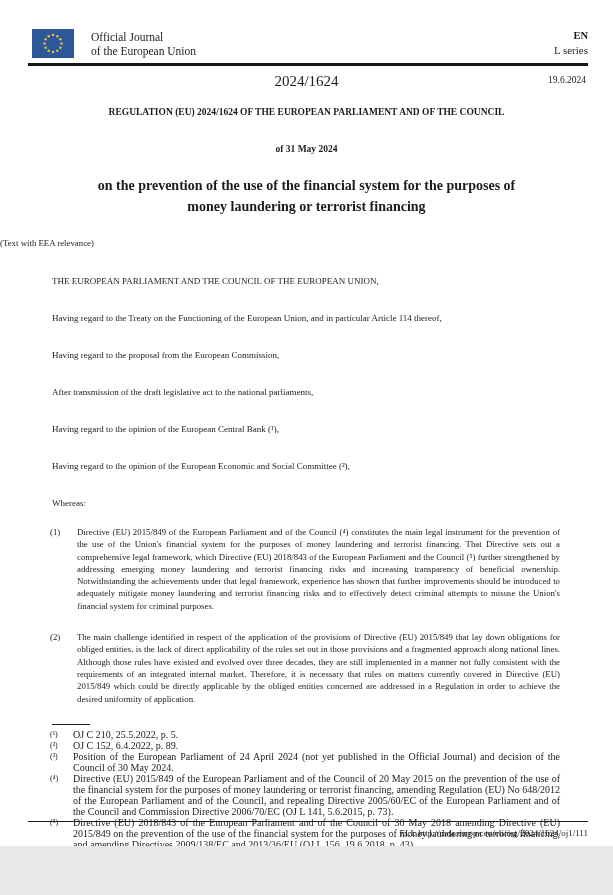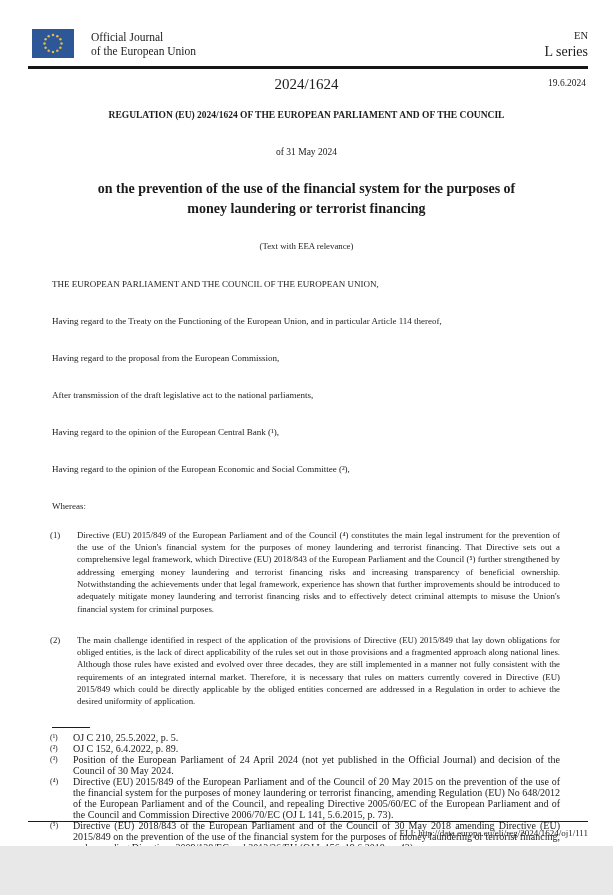--- a/index.html
+++ b/index.html
@@ -26,22 +26,22 @@
     margin-left:17px;
     font-size:11.5px;
     line-height:1.22;
     padding-top:1px;
   }
   .lang-series{
     margin-left:auto;
     text-align:right;
     padding-top:1px;
   }
-  .lang{font-weight:normal;font-size:10.5px;line-height:1.2;}
-  .series{font-size:14px;line-height:1.3;}
+  .lang{font-weight:bold;font-size:10.5px;line-height:1.2;}
+  .series{font-size:11px;line-height:1.3;}
   .thick-rule{
     margin:5px 25px 0 28px;
     border-top:3px solid #161616;
   }
   .docnum-row{
     position:relative;
     margin-top:5px;
     height:20px;
   }
   .docnum{
@@ -58,34 +58,33 @@
   .doc-title{
     margin:15px 40px 0;
     text-align:center;
     font-weight:bold;
     font-size:9.5px;
     line-height:1.3;
   }
   .date-line{
     margin:26px 0 0;
     text-align:center;
-    font-weight:normal;
+    font-weight:bold;
     font-size:9.5px;
   }
   .subject{
     margin:22px auto 0;
     width:460px;
     text-align:center;
     font-weight:bold;
     font-size:14px;
     line-height:1.45;
   }
   .relevance{
     margin:21px 0 0;
-    text-align:center;
     font-size:8.8px;
   }
   
   .preamble{margin:28px 53px 0 52px;}
   .preamble-line{
     margin:0 0 26px;
     font-size:9px;
     line-height:11px;
   }
   .whereas{

